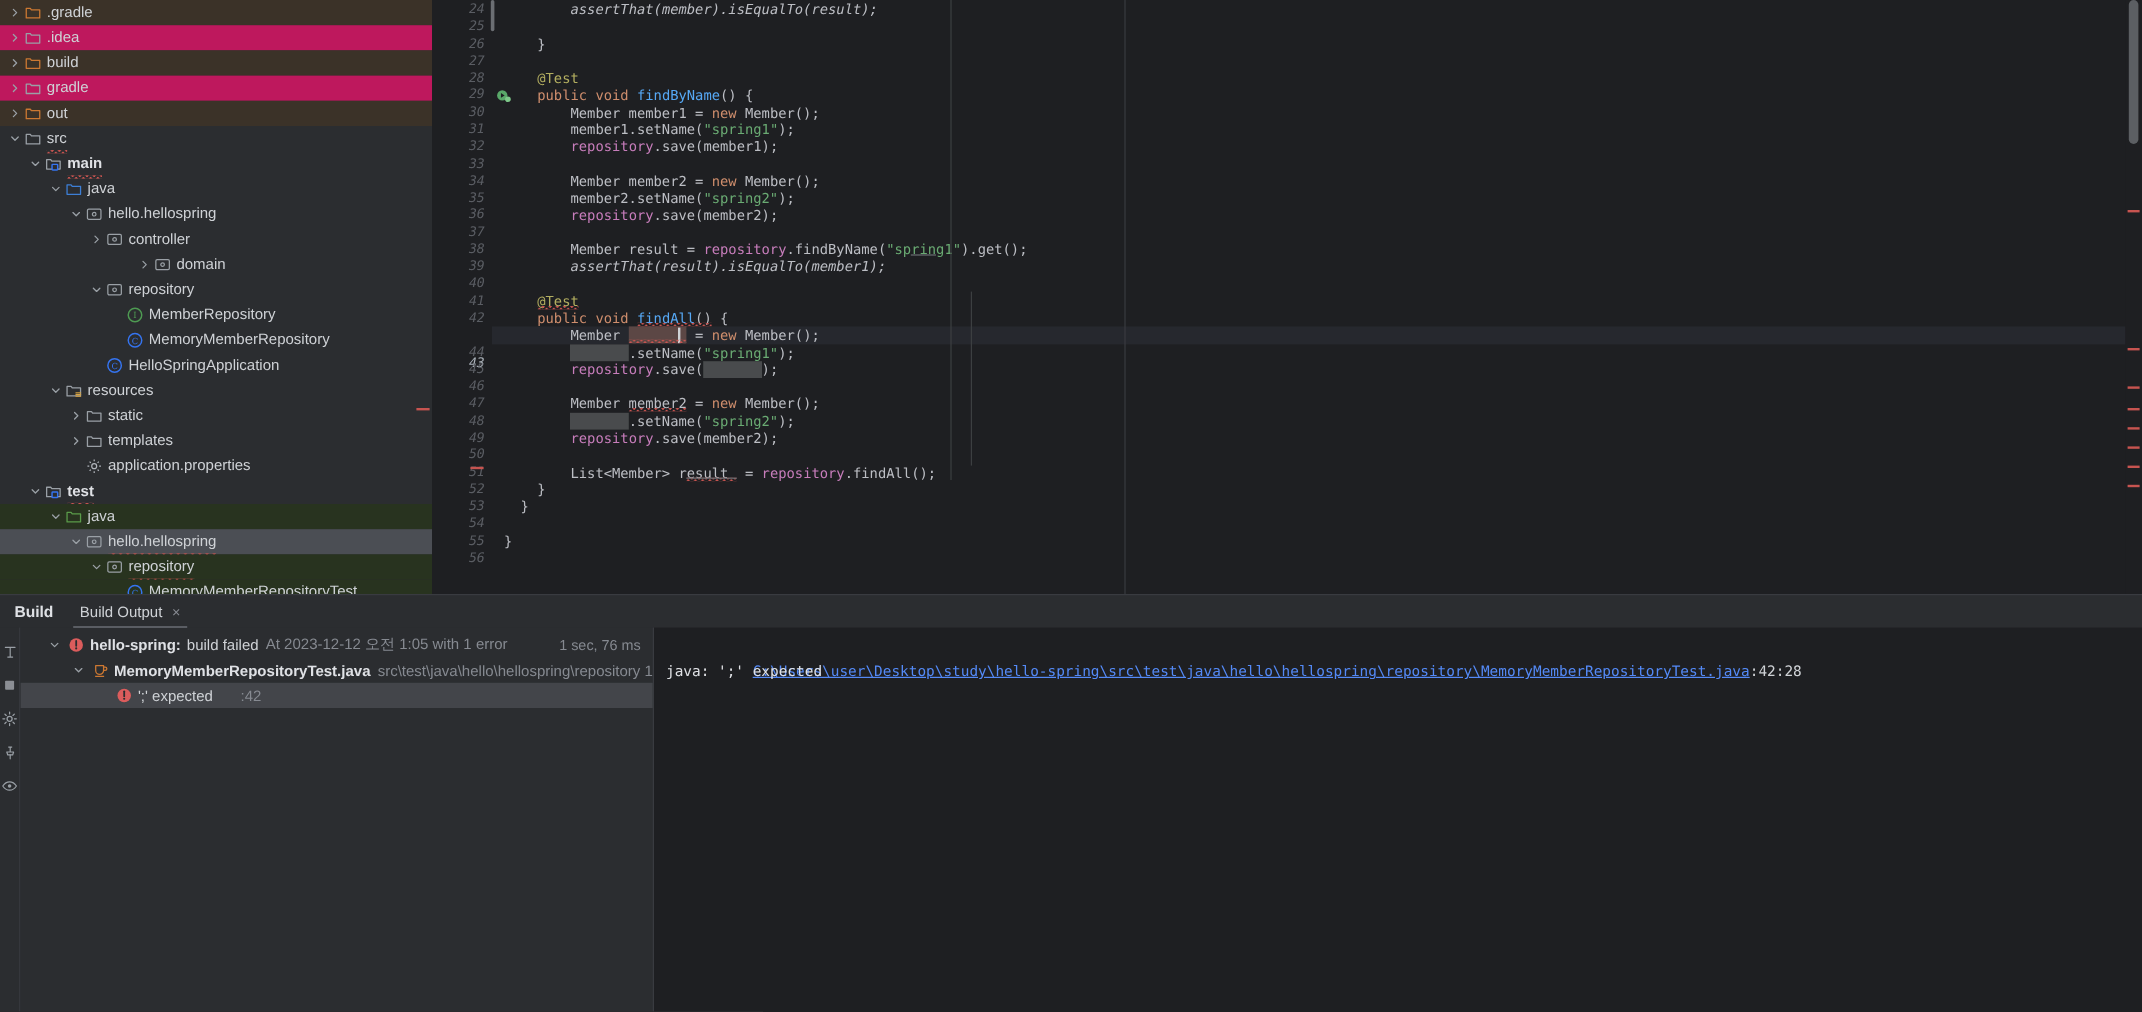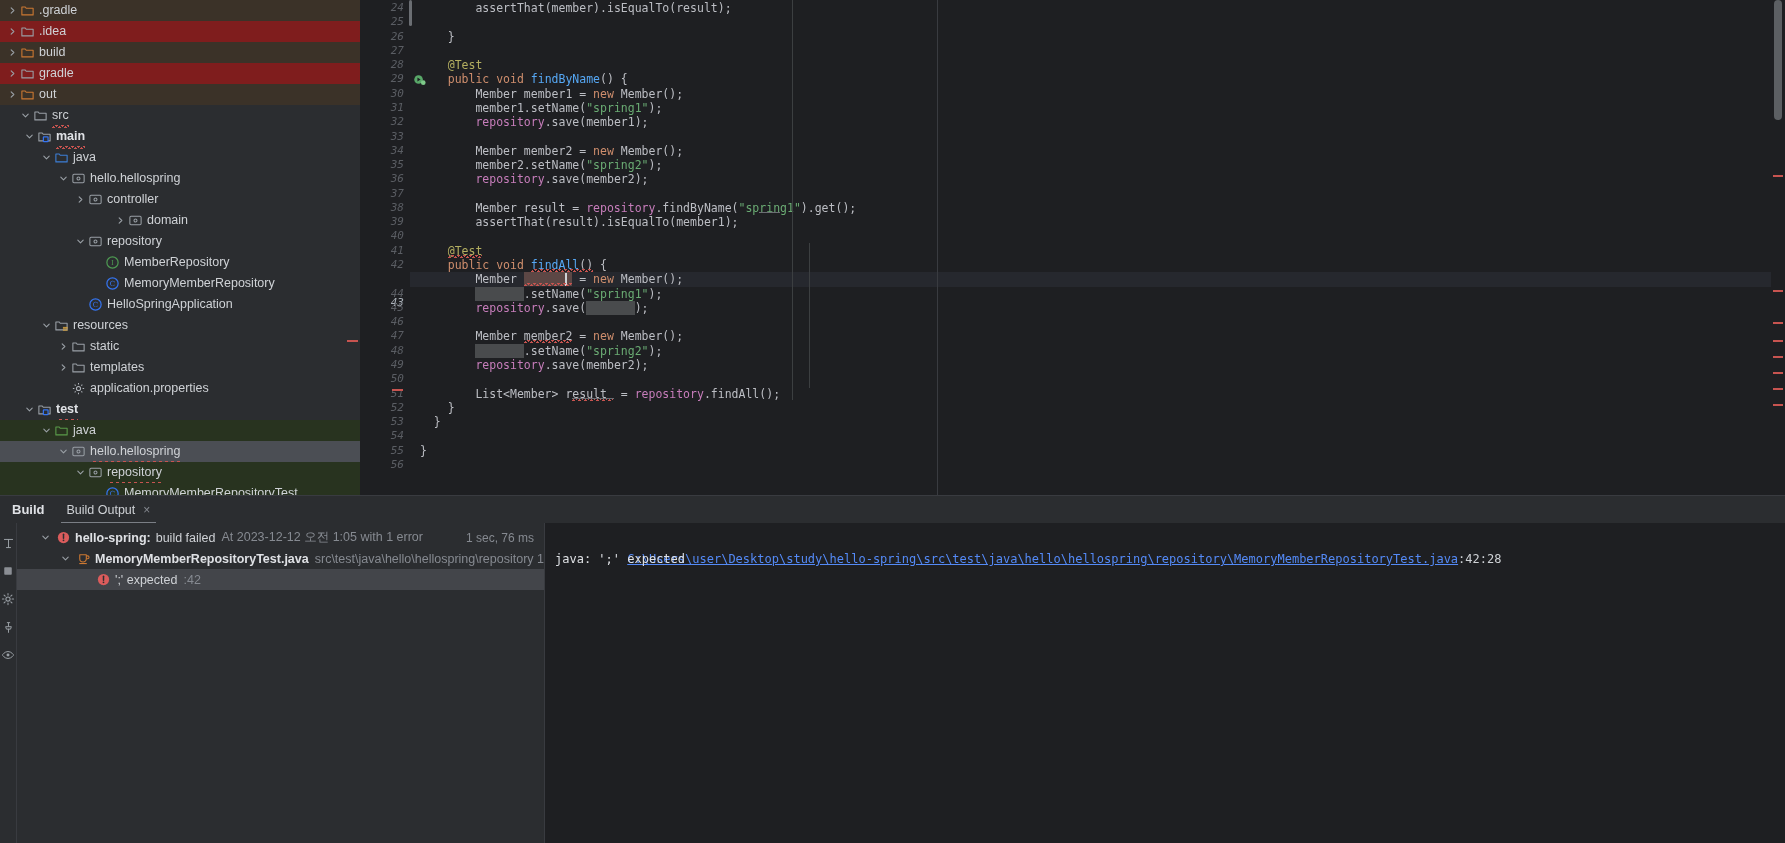--- a/index.html
+++ b/index.html
@@ -26,21 +26,21 @@
     position:relative; padding-right:4px;
   }
   .row .arrow{
     width:13px; height:21px; flex:0 0 13px; display:flex;
     align-items:center; justify-content:center; color:#9aa0a6; font-size:8px;
   }
   .row .ico{ width:17px; flex:0 0 17px; display:flex; align-items:center; justify-content:center; margin-right:3px;}
   .row .lbl{ font-size:12.5px; color:#cfd2d6; line-height:21px; }
   .row .lbl.bold{ font-weight:bold; color:#dfe1e5; }
   .bg-orange{ background:#3b3228; }
-  .bg-dark  { background:#7f1d1d; }
+  .bg-dark  { background:#be185d; }
   .bg-green { background:#28331f; }
   .bg-sel   { background:#4b4e54; }
   .squiggle{ position:relative; }
   .squiggle:after{
     content:""; position:absolute; left:0; right:0; bottom:-2px; height:3px;
     background-image:
       radial-gradient(circle at 1.5px 2.6px, #c75450 1.1px, transparent 1.2px),
       radial-gradient(circle at 4.5px 0.4px, #c75450 1.1px, transparent 1.2px);
     background-size:6px 3px; background-repeat:repeat-x;
   }
@@ -63,21 +63,21 @@
   .curline{ position:absolute; left:50px; right:0; height:14.28px; background:#26282e; }
   .gutsep{ position:absolute; left:0; top:0; width:50px; height:100%; background:#1e1f22; }
   .indentguide{ position:absolute; width:1px; background:#3c3f41; }
   
   .kw   { color:#cf8e6d; }
   .ann  { color:#b3ae60; }
   .str  { color:#6aab73; }
   .meth { color:#56a8f5; }
   .fld  { color:#c77dbb; }
   .txt  { color:#bcbec4; }
-  .ital { color:#bcbec4; }
+  .ital { font-style:italic; color:#bcbec4; }
   .hl   { background:#494b4d; }
   .hlc  { background:#5c4745; }
   .caret{ position:absolute; width:1.5px; height:13px; background:#cfd2d6; }
 
   
   .markerbar{
     position:absolute; right:0; top:0; width:14px; height:495px; background:#1e1f22;
   }
   .marker{ position:absolute; right:2px; width:10px; height:2px; }
   .vscroll{
@@ -200,21 +200,21 @@
               <path d="M3.5 2l3 3-3 3" stroke="#9aa0a6" stroke-width="1.2" fill="none" stroke-linecap="round" stroke-linejoin="round"></path>
             </svg>
           </span>
           <span class="ico">
             <svg width="15" height="15" viewBox="0 0 16 16">
               <path d="M2 4.3h3.6l1 1.3H14v7.1H2z" fill="none" stroke="#cc7832" stroke-width="1.15" stroke-linejoin="round"></path>
             </svg>
           </span>
           <span class="lbl">out</span>
         </div>
-        <div class="row " style="padding-left: 19px;">
+        <div class="row " style="padding-left: 6px;">
           <span class="arrow">
             <svg width="9" height="9" viewBox="0 0 10 10">
               <path d="M2 3.5l3 3 3-3" stroke="#9aa0a6" stroke-width="1.2" fill="none" stroke-linecap="round" stroke-linejoin="round"></path>
             </svg>
           </span>
           <span class="ico">
             <svg width="15" height="15" viewBox="0 0 16 16">
               <path d="M2 4.3h3.6l1 1.3H14v7.1H2z" fill="none" stroke="#9aa0a6" stroke-width="1.15" stroke-linejoin="round"></path>
             </svg>
           </span>
@@ -653,21 +653,21 @@
           <div class="brow sel" style="padding-left: 64px;">
             <span class="barrow"></span>
             <span class="bico">
               <svg width="15" height="15" viewBox="0 0 16 16">
                 <circle cx="8" cy="8" r="6" fill="#db5c5c"></circle>
                 <path d="M8 4.4v4.3" stroke="#2b2d30" stroke-width="1.6" stroke-linecap="round"></path>
                 <circle cx="8" cy="11" r="0.95" fill="#2b2d30"></circle>
               </svg>
             </span>
             <span class="bnorm">';' expected</span>
-            <span class="bdim" style="margin-left: 6px;">:42</span>
+            <span class="bdim" style="margin-left: 23px;">:42</span>
           </div>
         </div>
 
       <div class="bt-out">
         <div class="oline">
           <span class="olink">C:\Users\user\Desktop\study\hello-spring\src\test\java\hello\hellospring\repository\MemoryMemberRepositoryTest.java</span><span class="oerr">:42:28</span>
         </div>
         <div class="oline">java: ';' expected</div>
       </div>
     </div>

